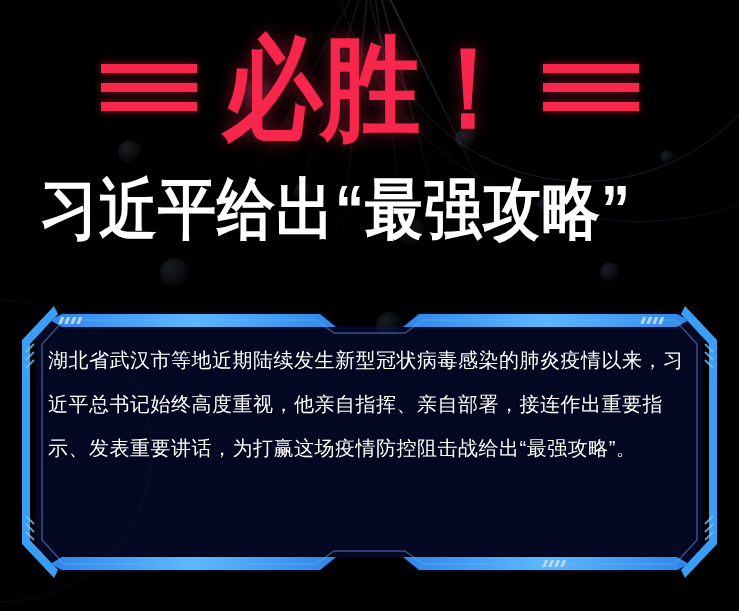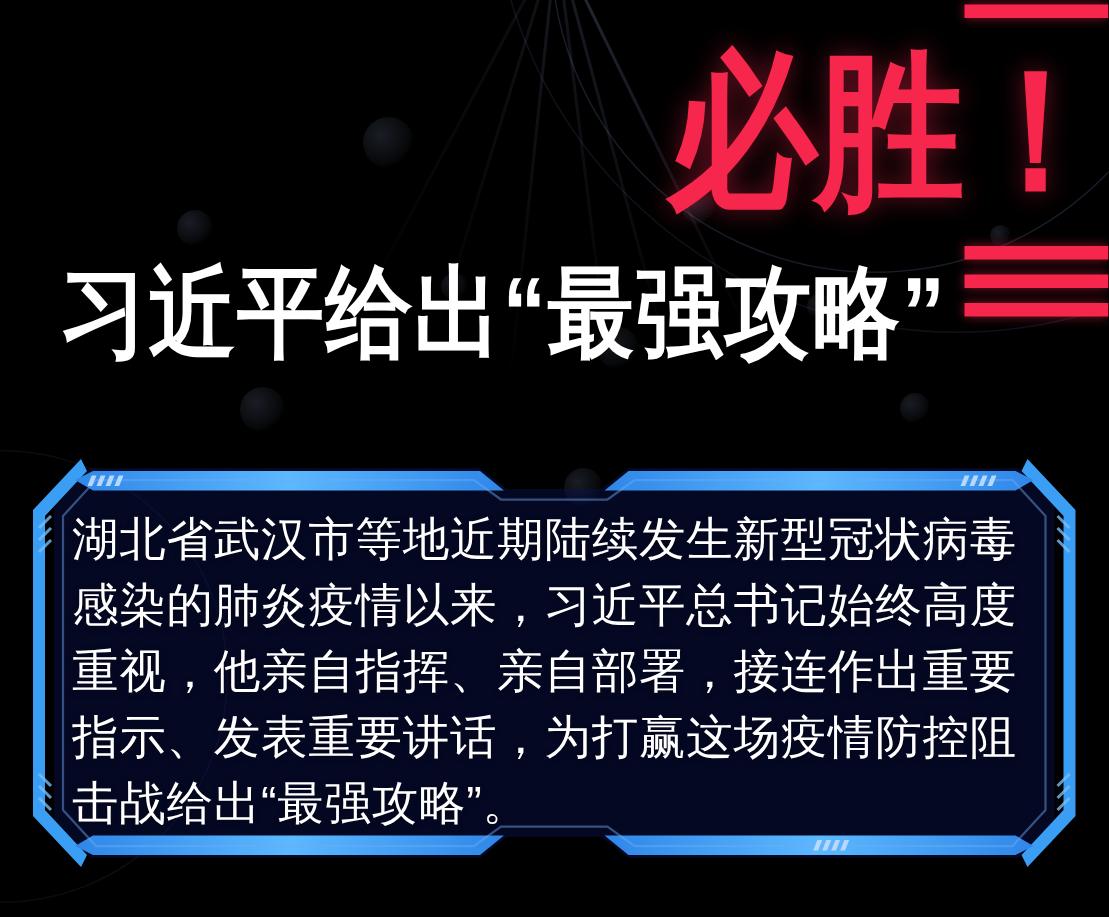--- a/index.html
+++ b/index.html
@@ -47,24 +47,23 @@
     background: radial-gradient(circle at 35% 35%, rgba(180,205,255,0.14), rgba(180,205,255,0.04) 60%, rgba(180,205,255,0) 72%);
   }
 
   
   .title-row {
     position: absolute;
     left: 0; right: 0;
     top: 30px;
     height: 115px;
     display: flex;
-    align-items: flex-end;
+    align-items: center;
     justify-content: center;
     gap: 26px;
-    flex-direction: column;
   }
   .bars { display: flex; flex-direction: column; gap: 10px; }
   .bars .bar {
     width: 96px;
     height: 9px;
     background: #f6264c;
     box-shadow: 0 0 8px rgba(246,38,76,0.55);
   }
   .main-title {
     font-size: 100px;
@@ -101,21 +100,21 @@
     width: 699px;
     height: 284px;
   }
   .frame svg { position: absolute; inset: 0; width: 100%; height: 100%; overflow: visible; }
 
   .body-text {
     position: absolute;
     left: 28px;
     top: 38px;
     width: 644px;
-    font-size: 31px;
+    font-size: 20px;
     line-height: 44px;
     color: #ffffff;
     letter-spacing: 0.5px;
     text-shadow: 0 1px 4px rgba(0,0,0,0.4);
   }
 </style>
 </head>
 <body>
 
 <div id="poster">

